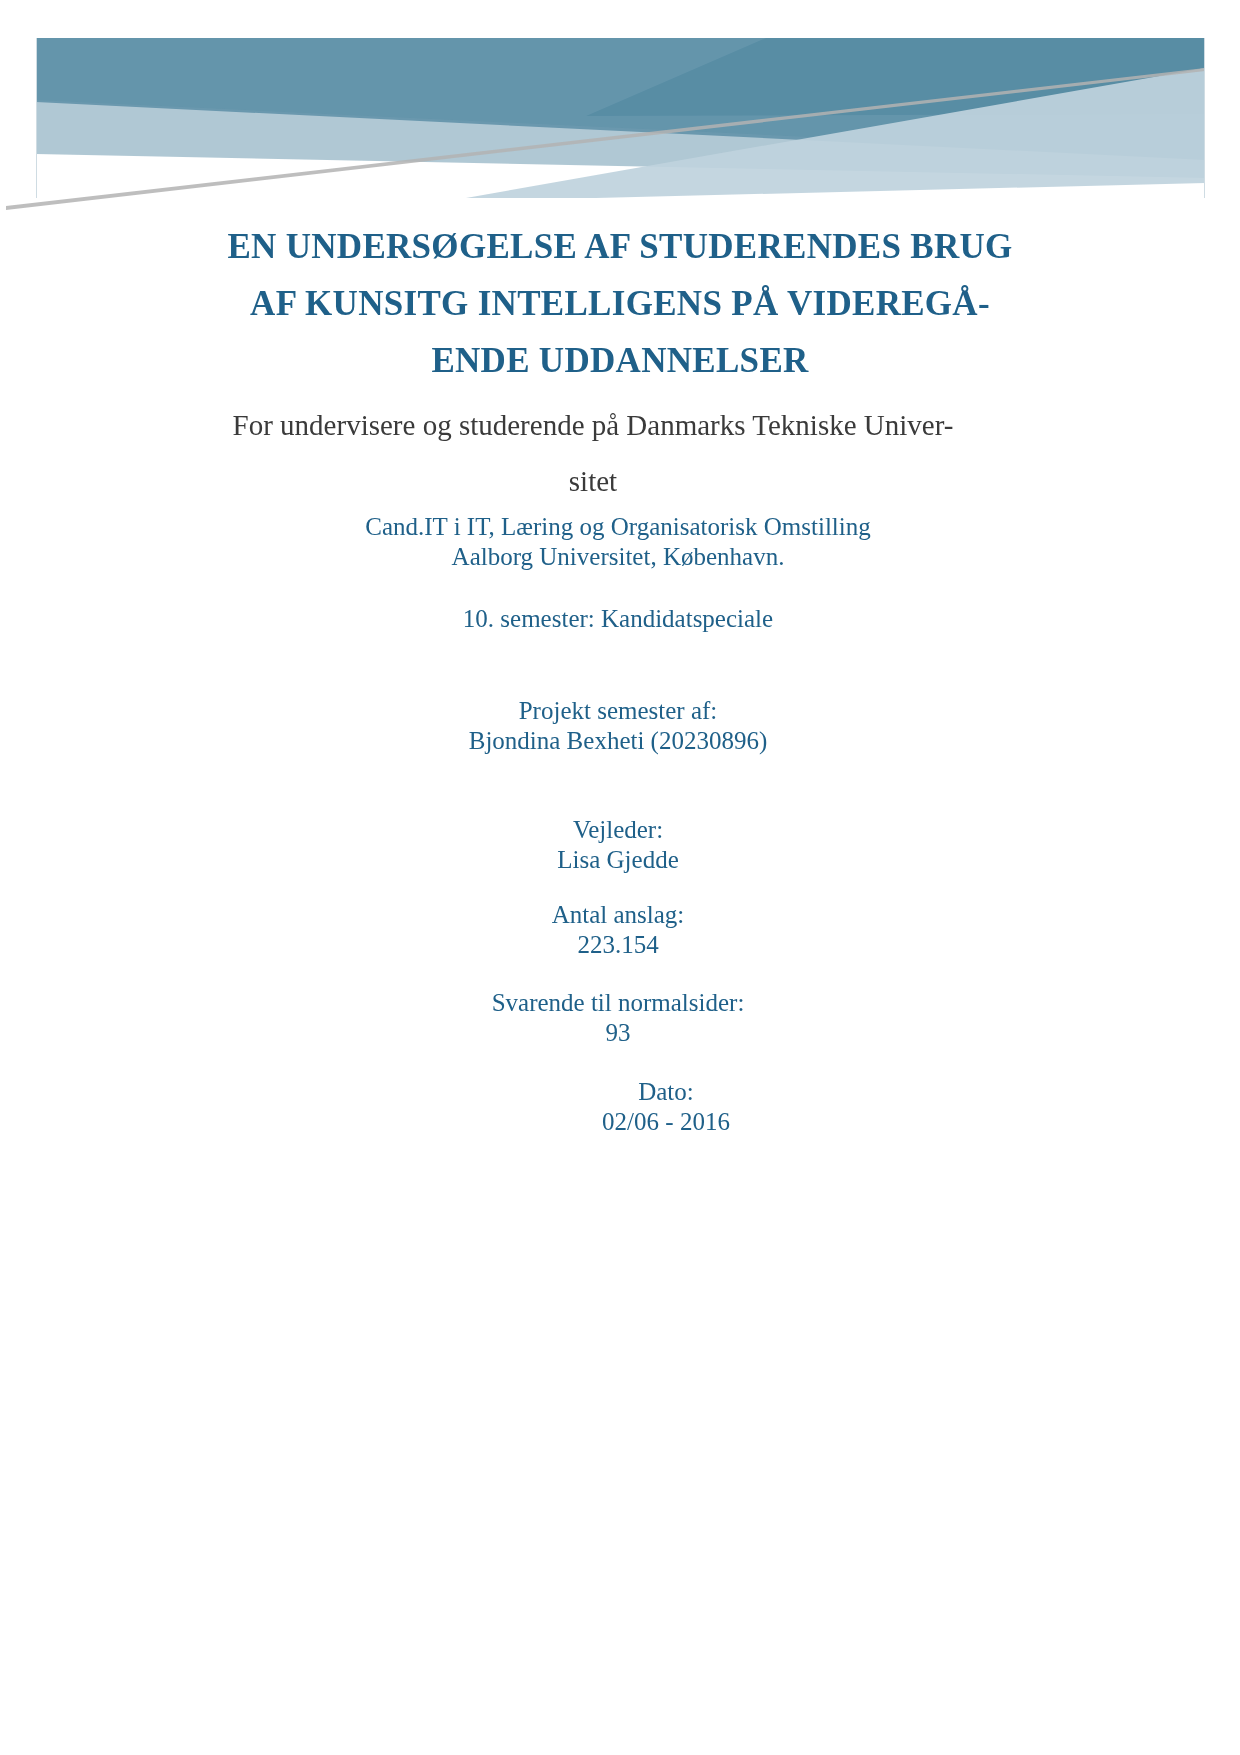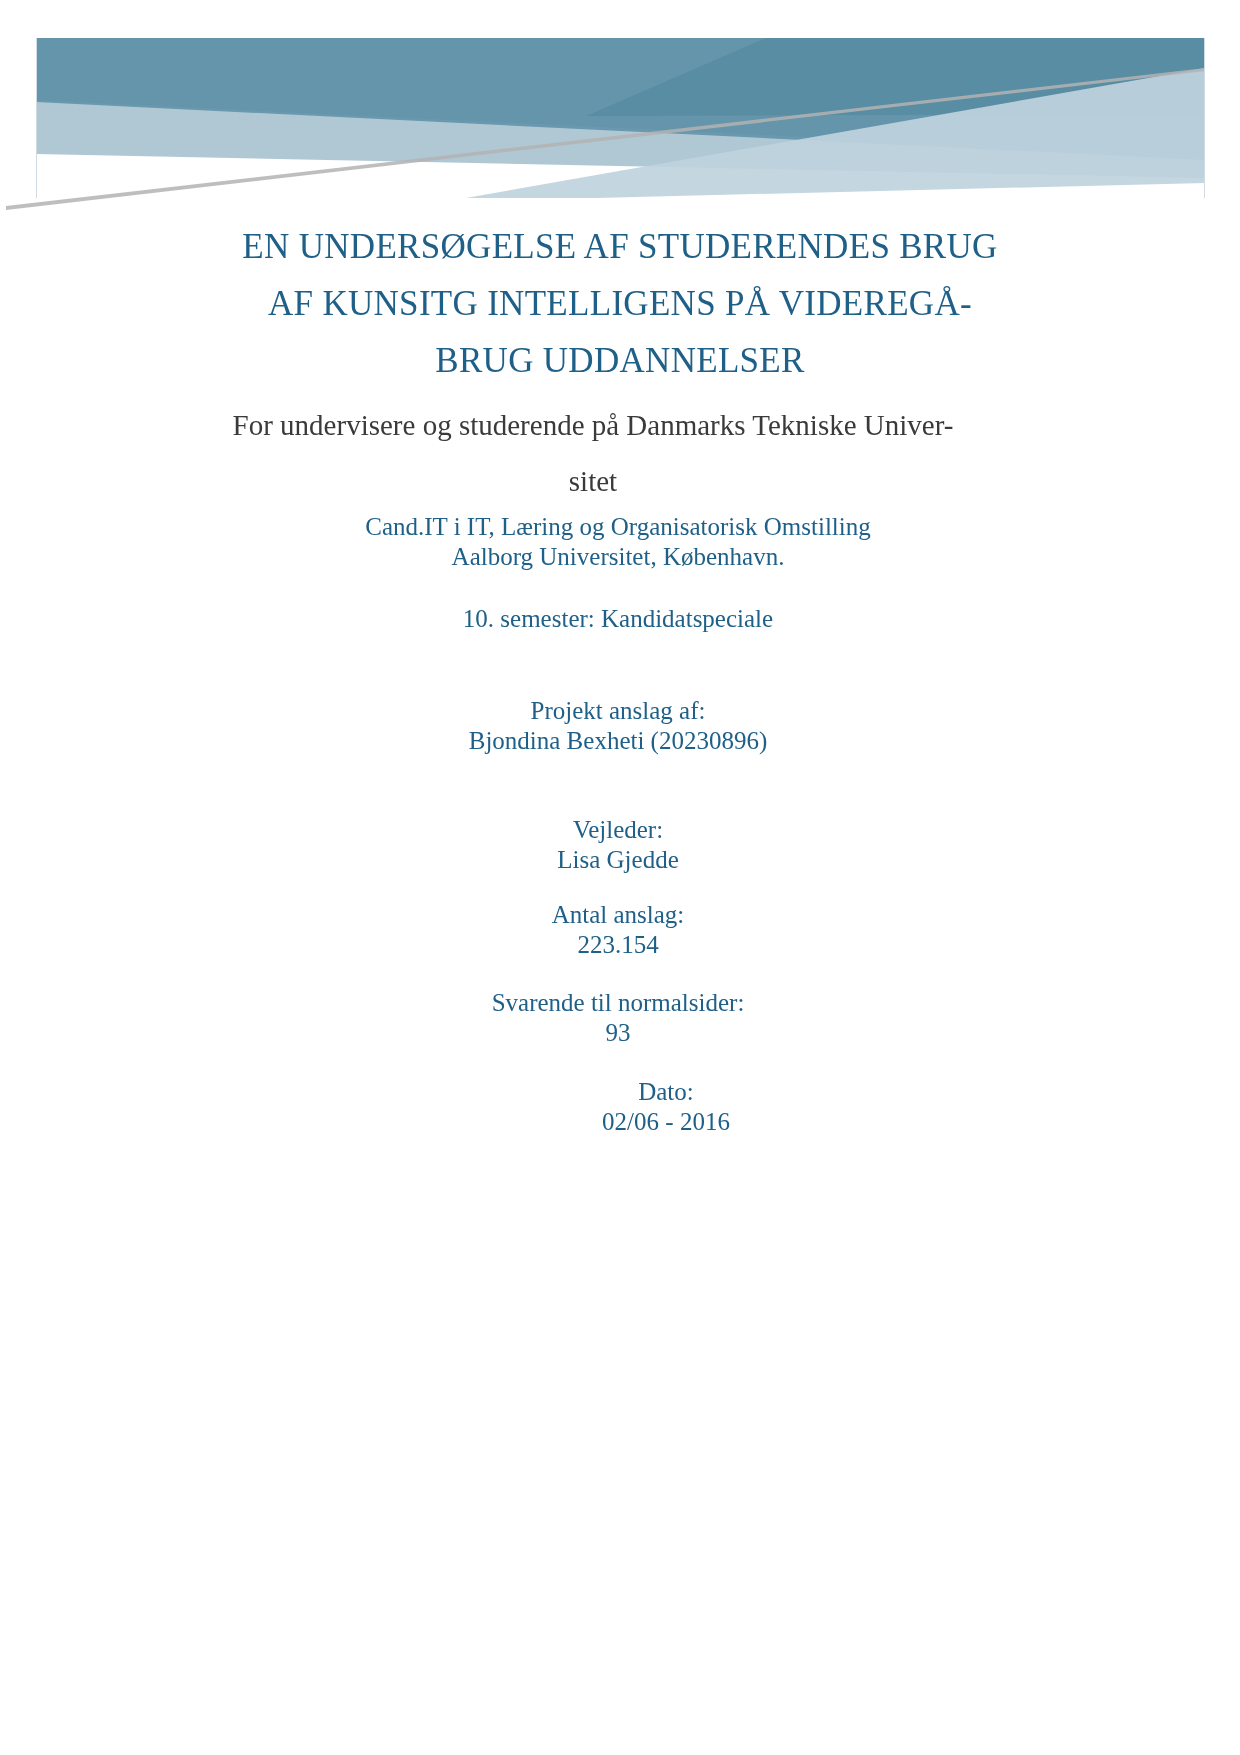--- a/index.html
+++ b/index.html
@@ -46,21 +46,21 @@
     left: 0;
     top: 218px;
     width: 1240px;
     text-align: center;
   }
   .doc-title {
     color: #1f6089;
     font-size: 35px;
     line-height: 57px;
     letter-spacing: 0.3px;
-    font-weight: 400;
+    font-weight: 700;
     margin: 0;
     padding: 0 150px;
   }
   .doc-title .tline {
     display: block;
     white-space: nowrap;
   }
 
   .doc-subtitle {
     color: #3a3a3a;
@@ -121,21 +121,21 @@
 
       <rect x="0" y="0" width="1" height="160" fill="#cfdce3"></rect>
       <rect x="1168" y="0" width="1" height="160" fill="#cfdce3"></rect>
     </svg>
   </div>
 
   <div class="title-block">
     <h1 class="doc-title">
       <span class="tline">EN UNDERSØGELSE AF STUDERENDES BRUG</span>
       <span class="tline">AF KUNSITG INTELLIGENS PÅ VIDEREGÅ-</span>
-      <span class="tline">BRUG UDDANNELSER</span>
+      <span class="tline">ENDE UDDANNELSER</span>
     </h1>
     <h2 class="doc-subtitle">
       <span class="sline">For undervisere og studerende på Danmarks Tekniske Univer-</span>
       <span class="sline">sitet</span>
     </h2>
   </div>
 
   <div class="meta" id="program-block">
     <div class="meta-group">
       <span class="meta-line">Cand.IT i IT, Læring og Organisatorisk Omstilling</span>
@@ -144,21 +144,21 @@
   </div>
 
   <div class="meta" id="semester-block">
     <div class="meta-group">
       <span class="meta-line">10. semester: Kandidatspeciale</span>
     </div>
   </div>
 
   <div class="meta" id="authors-block">
     <div class="meta-group">
-      <span class="meta-line">Projekt anslag af:</span>
+      <span class="meta-line">Projekt semester af:</span>
       <span class="meta-line">Bjondina Bexheti (20230896)</span>
     </div>
   </div>
 
   <div class="meta" id="supervisor-block">
     <div class="meta-group">
       <span class="meta-line">Vejleder:</span>
       <span class="meta-line">Lisa Gjedde</span>
     </div>
   </div>

